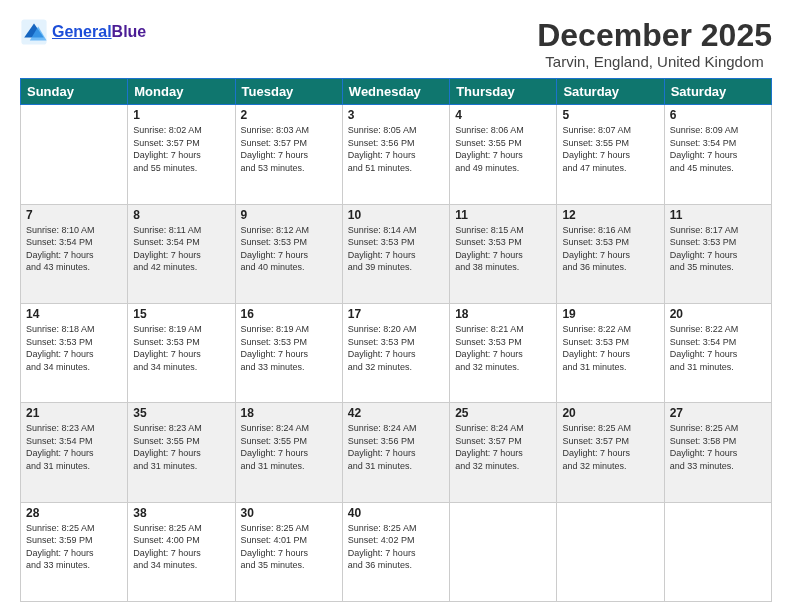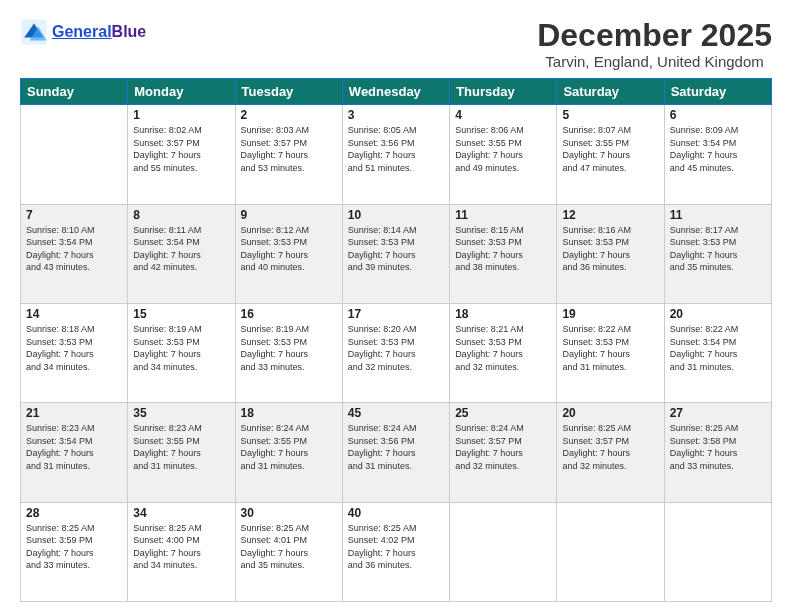--- a/index.html
+++ b/index.html
@@ -224,21 +224,21 @@
           </td>
           <td>
             <span class="day-num">35</span>
             <div class="day-info">Sunrise: 8:23 AM<br>Sunset: 3:55 PM<br>Daylight: 7 hours<br>and 31 minutes.</div>
           </td>
           <td>
             <span class="day-num">18</span>
             <div class="day-info">Sunrise: 8:24 AM<br>Sunset: 3:55 PM<br>Daylight: 7 hours<br>and 31 minutes.</div>
           </td>
           <td>
-            <span class="day-num">45</span>
+            <span class="day-num">42</span>
             <div class="day-info">Sunrise: 8:24 AM<br>Sunset: 3:56 PM<br>Daylight: 7 hours<br>and 31 minutes.</div>
           </td>
           <td>
             <span class="day-num">25</span>
             <div class="day-info">Sunrise: 8:24 AM<br>Sunset: 3:57 PM<br>Daylight: 7 hours<br>and 32 minutes.</div>
           </td>
           <td>
             <span class="day-num">20</span>
             <div class="day-info">Sunrise: 8:25 AM<br>Sunset: 3:57 PM<br>Daylight: 7 hours<br>and 32 minutes.</div>
           </td>
@@ -246,21 +246,21 @@
             <span class="day-num">27</span>
             <div class="day-info">Sunrise: 8:25 AM<br>Sunset: 3:58 PM<br>Daylight: 7 hours<br>and 33 minutes.</div>
           </td>
         </tr>
         <tr class="row-white">
           <td>
             <span class="day-num">28</span>
             <div class="day-info">Sunrise: 8:25 AM<br>Sunset: 3:59 PM<br>Daylight: 7 hours<br>and 33 minutes.</div>
           </td>
           <td>
-            <span class="day-num">34</span>
+            <span class="day-num">38</span>
             <div class="day-info">Sunrise: 8:25 AM<br>Sunset: 4:00 PM<br>Daylight: 7 hours<br>and 34 minutes.</div>
           </td>
           <td>
             <span class="day-num">30</span>
             <div class="day-info">Sunrise: 8:25 AM<br>Sunset: 4:01 PM<br>Daylight: 7 hours<br>and 35 minutes.</div>
           </td>
           <td>
             <span class="day-num">40</span>
             <div class="day-info">Sunrise: 8:25 AM<br>Sunset: 4:02 PM<br>Daylight: 7 hours<br>and 36 minutes.</div>
           </td>

